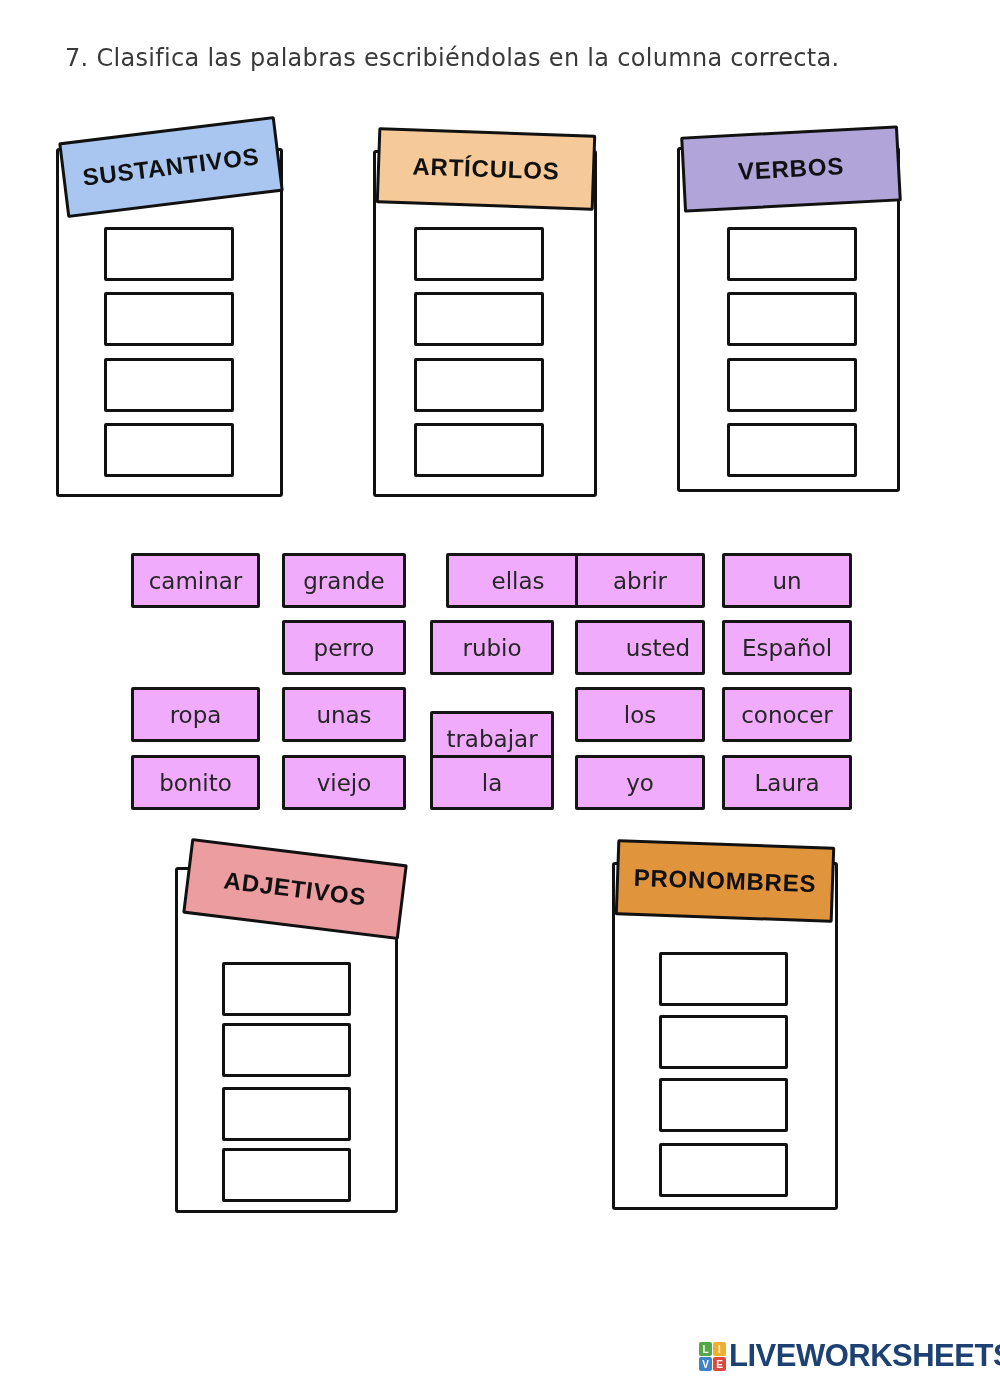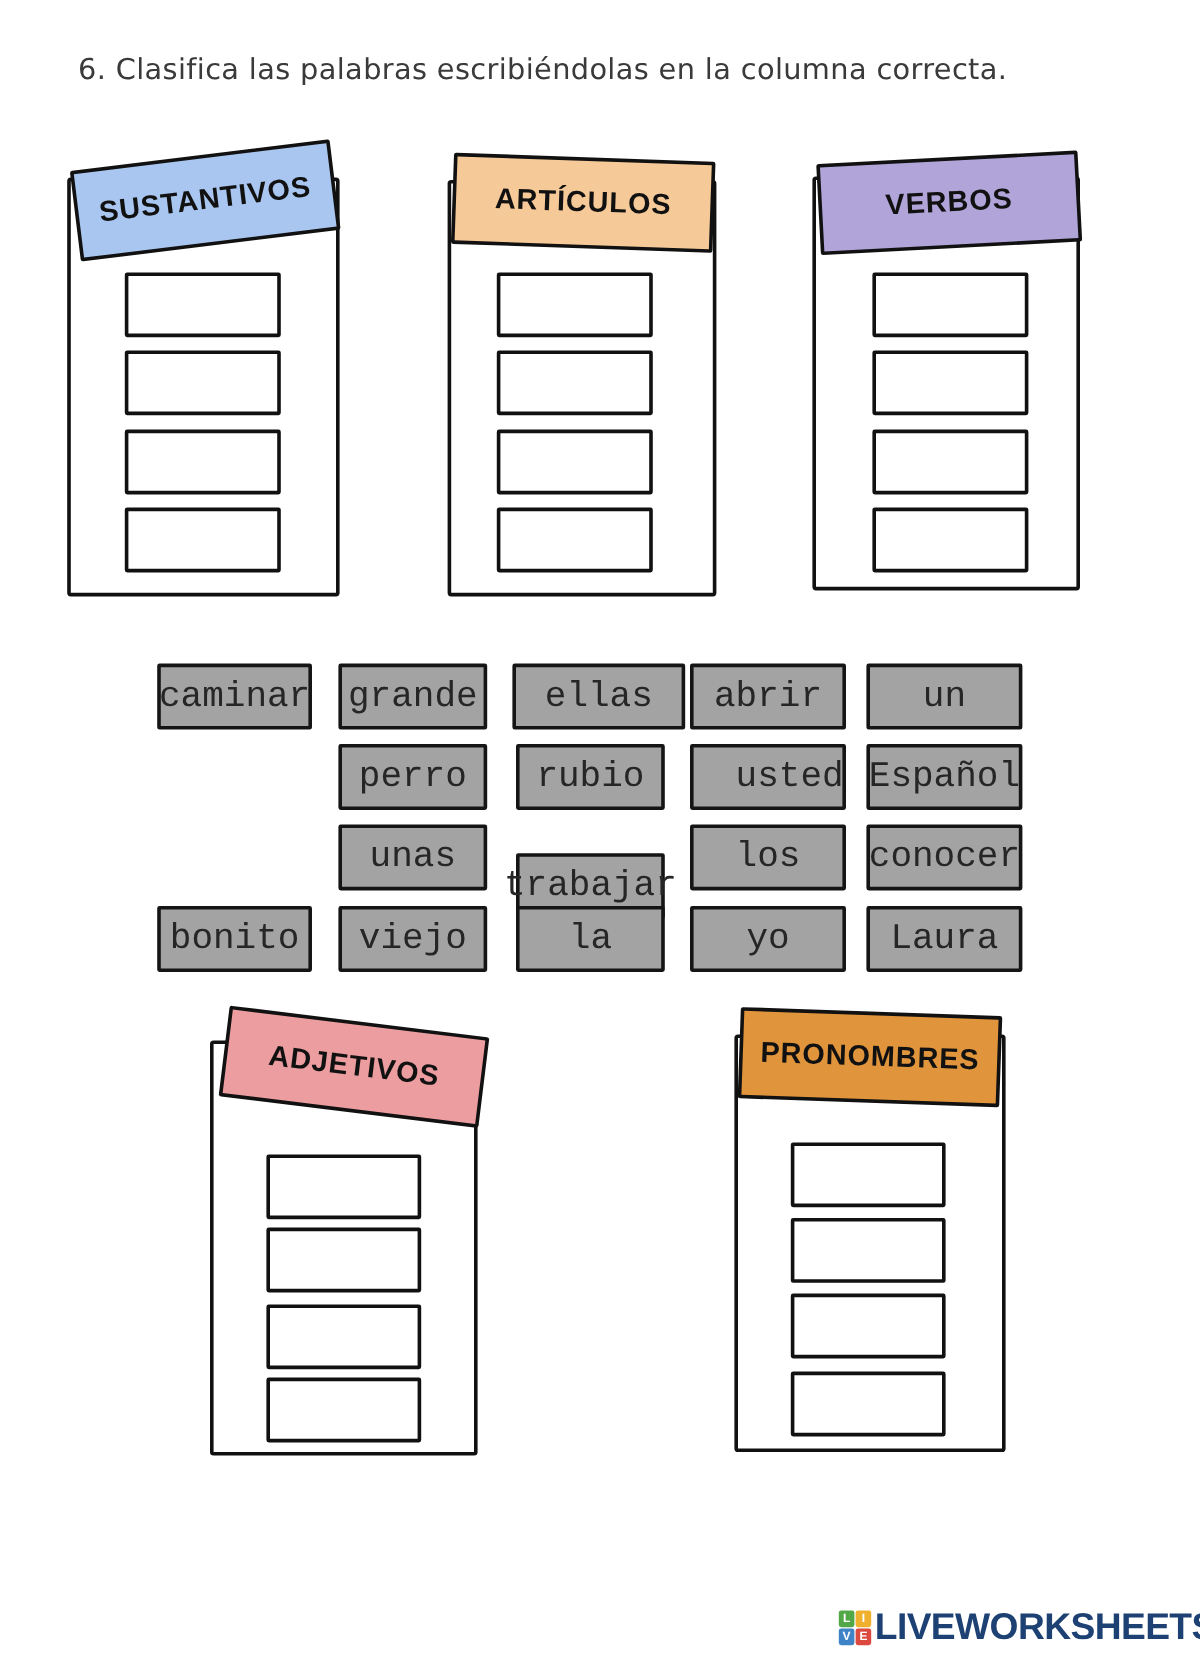--- a/index.html
+++ b/index.html
@@ -22,23 +22,23 @@
     font-family:"Liberation Sans", sans-serif; font-weight:bold;
     font-size:24px; color:#111; letter-spacing:0.8px; white-space:nowrap;
   }
   .slot {
     position:absolute; width:130px; height:54px; box-sizing:border-box;
     background:#ffffff; border:3px solid #111; border-radius:2px; z-index:2;
     cursor:text;
   }
   .tile {
     position:absolute; height:55px; box-sizing:border-box;
-    background:#a3a3a3; border:3px solid #151515; border-radius:2px;
+    background:#f0abfc; border:3px solid #151515; border-radius:2px;
     display:flex; align-items:center; justify-content:center;
-    font-size:30px; color:#262626; white-space:nowrap;font-family:Liberation Mono, monospace;
+    font-size:23px; color:#262626; white-space:nowrap;
   }
   .logo {
     position:absolute; left:699px; top:1338px; display:flex; align-items:flex-start;
   }
   .logo-squares {
     position:relative; top:4px;
     display:grid; grid-template-columns:13px 13px; grid-template-rows:14px 14px;
     gap:1px; margin-right:3px;
   }
   .logo-sq {
@@ -49,21 +49,21 @@
   .brand {
     font-family:"Liberation Sans", sans-serif; font-weight:bold;
     font-size:31px; letter-spacing:-0.5px; line-height:36px;
   }
 </style>
 </head>
 <body>
 
 <div class="page">
 
-  <div class="title">6. Clasifica las palabras escribiéndolas en la columna correcta.</div>
+  <div class="title">7. Clasifica las palabras escribiéndolas en la columna correcta.</div>
 
   <div class="card" style="left:56px; top:148px; width:227px; height:349px;"></div>
   <div class="cat-label" style="left: 62px; top: 129px; transform: rotate(-7deg); background-color: rgb(169, 198, 240);">SUSTANTIVOS</div>
   <div class="slot" style="left:104px; top:227px;"></div>
   <div class="slot" style="left:104px; top:292px;"></div>
   <div class="slot" style="left:104px; top:358px;"></div>
   <div class="slot" style="left:104px; top:423px;"></div>
 
   <div class="card" style="left:373px; top:150px; width:224px; height:347px;"></div>
   <div class="cat-label" style="left: 377px; top: 131px; transform: rotate(2deg); background-color: rgb(246, 201, 152);">ARTÍCULOS</div>
@@ -74,29 +74,30 @@
 
   <div class="card" style="left:677px; top:147px; width:223px; height:345px;"></div>
   <div class="cat-label" style="left: 682px; top: 131px; transform: rotate(-3deg); background-color: rgb(176, 164, 217);">VERBOS</div>
   <div class="slot" style="left:727px; top:227px;"></div>
   <div class="slot" style="left:727px; top:292px;"></div>
   <div class="slot" style="left:727px; top:358px;"></div>
   <div class="slot" style="left:727px; top:423px;"></div>
 
   <div class="tile" style="left:131px; top:553px; width:129px;">caminar</div>
   <div class="tile" style="left:282px; top:553px; width:124px;">grande</div>
-  <div class="tile" style="left:427px; top:553px; width:144px;">ellas</div>
+  <div class="tile" style="left:446px; top:553px; width:144px;">ellas</div>
   <div class="tile" style="left:575px; top:553px; width:130px;">abrir</div>
   <div class="tile" style="left:722px; top:553px; width:130px;">un</div>
 
   <div class="tile" style="left:282px; top:620px; width:124px;">perro</div>
   <div class="tile" style="left:430px; top:620px; width:124px;">rubio</div>
   <div class="tile" style="left:575px; top:620px; width:130px;padding-left:36px;">usted</div>
   <div class="tile" style="left:722px; top:620px; width:130px;">Español</div>
 
+  <div class="tile" style="left:131px; top:687px; width:129px;">ropa</div>
   <div class="tile" style="left:282px; top:687px; width:124px;">unas</div>
   <div class="tile" style="left:430px; top:687px; width:124px;margin-top:24px;">trabajar</div>
   <div class="tile" style="left:575px; top:687px; width:130px;">los</div>
   <div class="tile" style="left:722px; top:687px; width:130px;">conocer</div>
 
   <div class="tile" style="left:131px; top:755px; width:129px;">bonito</div>
   <div class="tile" style="left:282px; top:755px; width:124px;text-align:center;">viejo</div>
   <div class="tile" style="left:430px; top:755px; width:124px;text-align:right;">la</div>
   <div class="tile" style="left:575px; top:755px; width:130px;">yo</div>
   <div class="tile" style="left:722px; top:755px; width:130px;">Laura</div>

